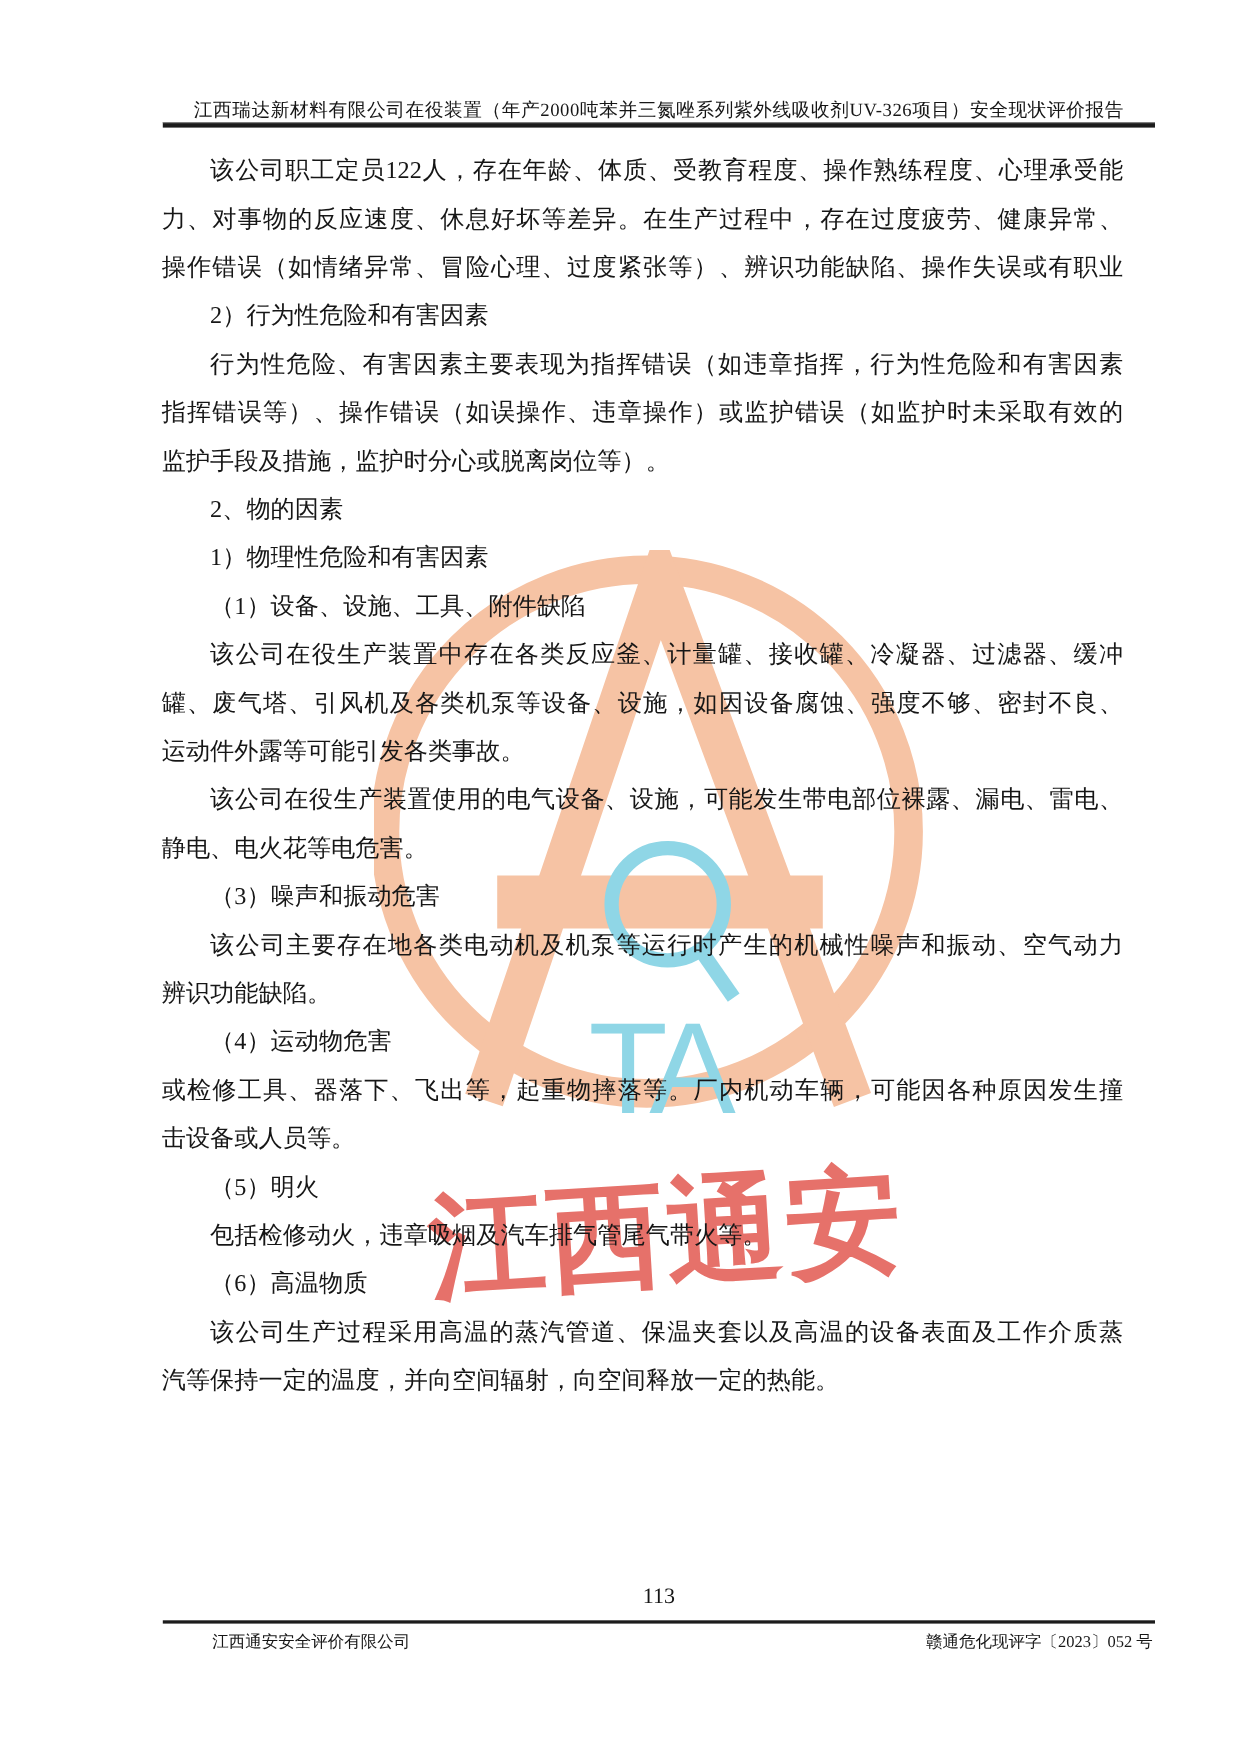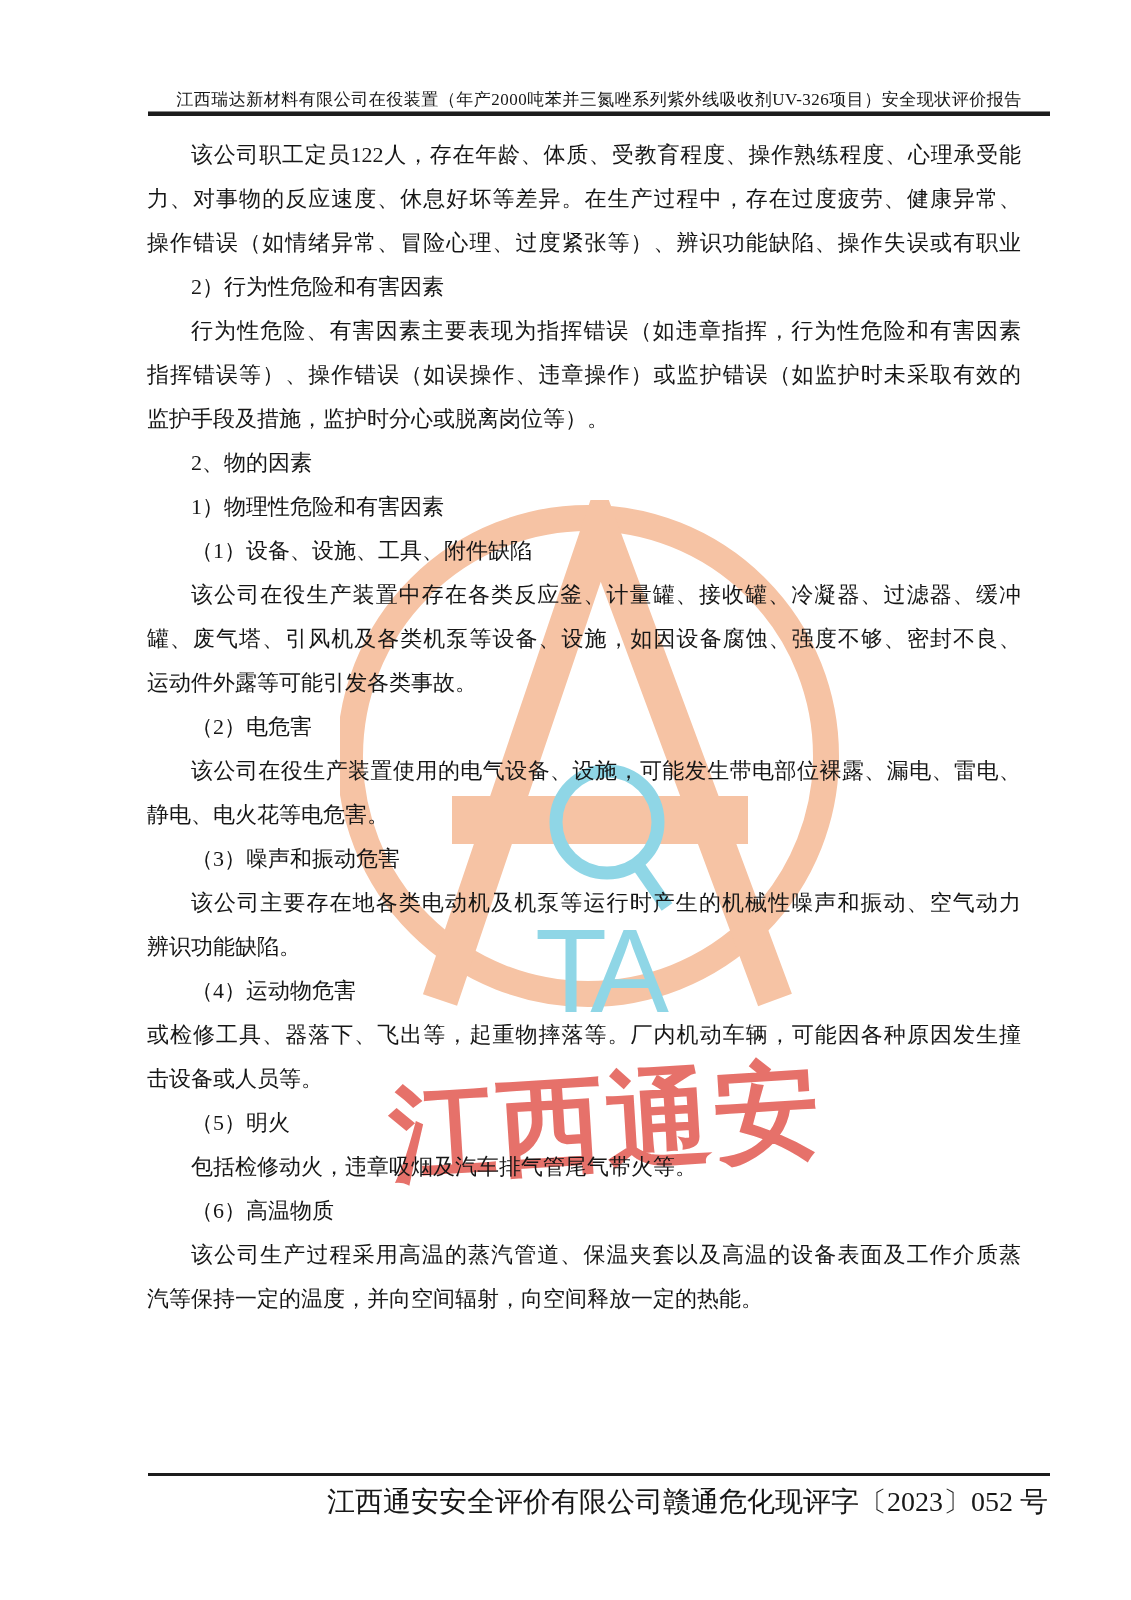--- a/index.html
+++ b/index.html
@@ -39,21 +39,21 @@
   .page-number {
     position:absolute; top:1440px; left:148px; width:902px;
     text-align:center; font-size:20px; z-index:3;
   }
   .footer-rule {
     position:absolute; top:1473px; left:148px; width:902px; height:3px;
     background:#1c1c1c; z-index:3;
   }
   .footer-row {
     position:absolute; top:1483px; left:148px; width:902px; z-index:3;
-    display:flex; justify-content:flex-end; font-size:28px;
+    display:flex; justify-content:space-between; font-size:15px;
   }
   .footer-left { padding-left:45px; }
   .footer-right { padding-right:2px; }
 </style>
 </head>
 <body>
 
 <div class="page">
 
   <svg class="wm-logo" width="500" height="520" viewBox="0 0 500 520">
@@ -81,35 +81,35 @@
       <div class="line indent">2）行为性危险和有害因素</div>
       <div class="line indent fill">行为性危险、有害因素主要表现为指挥错误（如违章指挥，行为性危险和有害因素</div>
       <div class="line fill">指挥错误等）、操作错误（如误操作、违章操作）或监护错误（如监护时未采取有效的</div>
       <div class="line">监护手段及措施，监护时分心或脱离岗位等）。</div>
       <div class="line indent">2、物的因素</div>
       <div class="line indent">1）物理性危险和有害因素</div>
       <div class="line indent">（1）设备、设施、工具、附件缺陷</div>
       <div class="line indent fill">该公司在役生产装置中存在各类反应釜、计量罐、接收罐、冷凝器、过滤器、缓冲</div>
       <div class="line fill">罐、废气塔、引风机及各类机泵等设备、设施，如因设备腐蚀、强度不够、密封不良、</div>
       <div class="line">运动件外露等可能引发各类事故。</div>
-      <div class="line indent">（2）电危害</div>
       <div class="line indent fill">该公司在役生产装置使用的电气设备、设施，可能发生带电部位裸露、漏电、雷电、</div>
       <div class="line">静电、电火花等电危害。</div>
       <div class="line indent">（3）噪声和振动危害</div>
       <div class="line indent fill">该公司主要存在地各类电动机及机泵等运行时产生的机械性噪声和振动、空气动力</div>
       <div class="line">辨识功能缺陷。</div>
       <div class="line indent">（4）运动物危害</div>
       <div class="line fill">或检修工具、器落下、飞出等，起重物摔落等。厂内机动车辆，可能因各种原因发生撞</div>
       <div class="line">击设备或人员等。</div>
       <div class="line indent">（5）明火</div>
       <div class="line indent">包括检修动火，违章吸烟及汽车排气管尾气带火等。</div>
       <div class="line indent">（6）高温物质</div>
       <div class="line indent fill">该公司生产过程采用高温的蒸汽管道、保温夹套以及高温的设备表面及工作介质蒸</div>
       <div class="line">汽等保持一定的温度，并向空间辐射，向空间释放一定的热能。</div>
     </div>
 
+  <div class="page-number">113</div>
   <div class="footer-rule"></div>
   <div class="footer-row">
     <span class="footer-left">江西通安安全评价有限公司</span>
     <span class="footer-right">赣通危化现评字〔2023〕052 号</span>
   </div>
 
 </div>
 
 </body></html>

